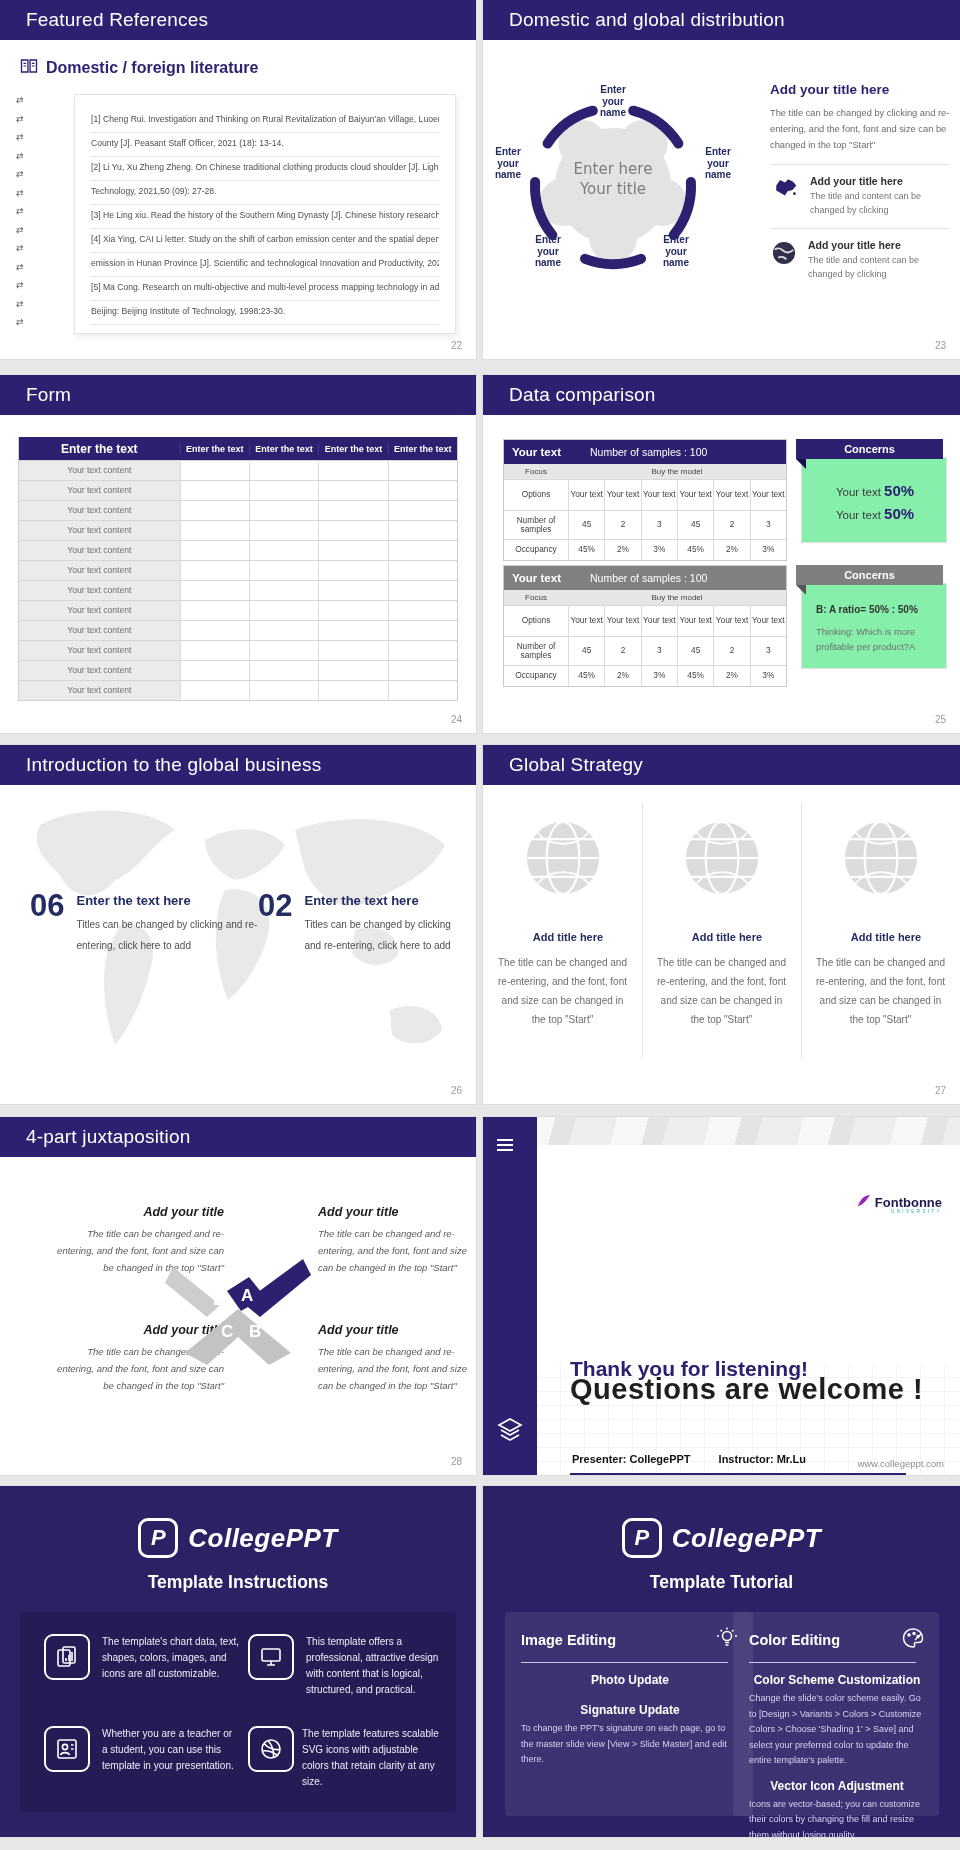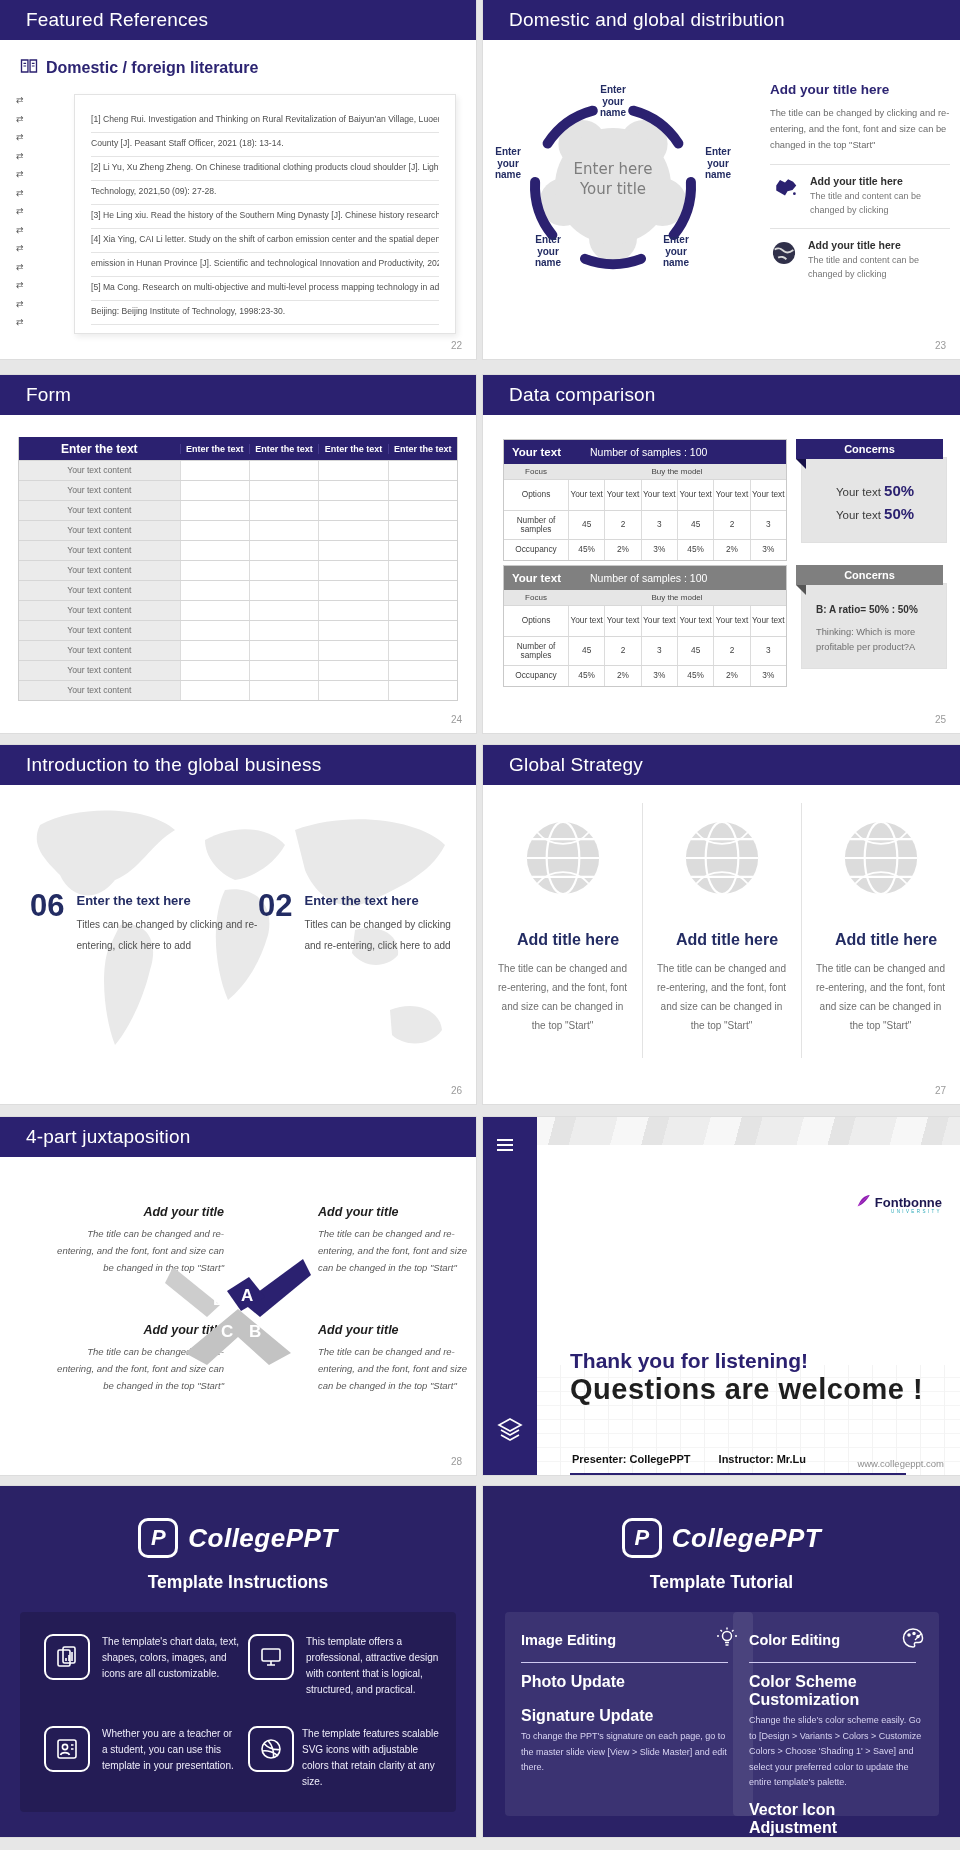--- a/index.html
+++ b/index.html
@@ -67,39 +67,39 @@
   .dt-row.num{height:28px;}
   .dt-row.occ{height:20px;}
   .concern{position:absolute;width:146px;}
   .concern .rib{position:relative;height:20px;color:#fff;font-weight:bold;font-size:11px;text-align:center;
     line-height:20px;margin-left:-5px;margin-right:4px;}
   .concern.purple .rib{background:#2b2170;}
   .concern.gray .rib{background:#7f7f7f;}
   .concern .rib::after{content:"";position:absolute;left:0;top:20px;border:5px solid transparent;}
   .concern.purple .rib::after{border-top-color:#161048;border-right-color:#161048;}
   .concern.gray .rib::after{border-top-color:#565656;border-right-color:#565656;}
-  .concern .body{background:#e5e5e5;border:1px solid #e0e0e0;margin-top:-2px;padding:18px 12px 14px 14px;}
+  .concern .body{background:#86efac;border:1px solid #e0e0e0;margin-top:-2px;padding:18px 12px 14px 14px;}
   .concern .line{font-size:11.5px;color:#3c3c3c;text-align:center;margin:6px 0;}
   .concern .line b{font-size:15px;color:#2b2170;font-weight:bold;}
   .concern .ratio{font-size:10px;font-weight:bold;color:#333;margin:2px 0 10px 0;}
   .concern .think{font-size:9.3px;color:#707070;line-height:14.5px;}
 
   
   .map{position:absolute;left:0;top:40px;right:0;bottom:0;}
   .gb-item{position:absolute;display:flex;gap:12px;}
   .gb-num{font-size:31px;font-weight:bold;color:#232c63;line-height:30px;}
   .gb-txt h4{margin:2px 0 6px 0;font-size:13px;color:#232c63;}
   .gb-txt p{margin:0;font-size:10px;color:#4f4f4f;line-height:21px;}
 
   
   .gs-col{position:absolute;top:70px;width:159px;text-align:center;}
   .gs-col:nth-of-type(1){left:0;}
   .gs-col:nth-of-type(2){left:159px;}
   .gs-col:nth-of-type(3){left:318px;}
-  .gs-col h4{margin:26px 0 10px 11px;font-size:16px;color:#232c63;}
+  .gs-col h4{margin:26px 0 10px 11px;font-size:11px;color:#232c63;}
   .gs-col p{margin:0 auto;width:134px;font-size:10px;color:#6e6e6e;line-height:19px;}
   .gs-div{position:absolute;top:58px;width:1px;height:255px;background:#e3e3e3;}
 
   
   .jx-block{position:absolute;width:172px;font-style:italic;}
   .jx-block h4{margin:0 0 6px 0;font-size:12.5px;color:#1e1e1e;}
   .jx-block p{margin:0;font-size:9.5px;color:#5a5a5a;line-height:17px;}
   .jx-block:nth-of-type(1){left:52px;top:88px;text-align:right;}
   .jx-block:nth-of-type(2){left:318px;top:88px;text-align:left;width:150px;}
   .jx-block:nth-of-type(3){left:52px;top:206px;text-align:right;}
@@ -111,21 +111,21 @@
   .ty-side{position:absolute;left:0;top:0;width:54px;height:358px;background:#2b2170;}
   .ty-burger{position:absolute;left:14px;top:22px;width:16px;}
   .ty-burger i{display:block;height:2px;background:#fff;margin-bottom:3px;}
   .ty-panel{position:absolute;left:54px;top:28px;right:0;bottom:0;background:#fff;}
   .ty-grid{position:absolute;left:0;right:0;bottom:0;height:110px;opacity:.5;background:
     repeating-linear-gradient(90deg,transparent 0 23px,#e9e9e9 23px 24px),
     repeating-linear-gradient(0deg,transparent 0 13px,#ececec 13px 14px);}
   .fb-logo{position:absolute;right:18px;top:48px;display:flex;align-items:center;gap:4px;}
   .fb-logo .nm{font-size:13px;font-weight:bold;color:#1c1750;}
   .fb-sub{position:absolute;right:18px;top:64px;font-size:4.5px;letter-spacing:2.4px;color:#2aa8b8;}
-  .ty-line1{position:absolute;left:33px;top:204px;font-size:21px;font-weight:bold;color:#2b2170;}
+  .ty-line1{position:absolute;left:33px;top:212px;font-size:21px;font-weight:bold;color:#2b2170;}
   .ty-line2{position:absolute;left:33px;top:228px;font-size:29px;font-weight:bold;color:#1f1f1f;letter-spacing:.5px;}
   .ty-pres{position:absolute;left:35px;top:308px;font-size:11px;font-weight:bold;color:#111;}
   .ty-pres span{margin-right:28px;}
   .ty-bar{position:absolute;left:33px;top:328px;width:336px;height:7px;background:#2b2170;}
   .ty-web{position:absolute;right:16px;bottom:6px;font-size:9.5px;color:#8f8f8f;}
   .ty-stack{position:absolute;left:13px;bottom:28px;}
 
   
   .dark{background:#2b2266;color:#fff;}
   .brandrow{position:absolute;left:0;right:0;top:32px;display:flex;justify-content:center;align-items:center;gap:10px;}
@@ -136,21 +136,21 @@
   .instr-panel{position:absolute;left:20px;top:126px;width:436px;height:200px;background:rgba(0,0,0,.16);border-radius:4px;}
   .instr-item{position:absolute;display:flex;gap:12px;width:196px;}
   .instr-item .ibox{flex:none;width:42px;height:42px;border:2px solid #fff;border-radius:9px;
     display:flex;align-items:center;justify-content:center;}
   .instr-item p{margin:0;font-size:10px;line-height:16px;color:#efedfa;}
   .tut-card{position:absolute;top:126px;height:204px;background:rgba(255,255,255,.08);border-radius:4px;
     padding:14px 14px 0 16px;box-sizing:border-box;}
   .tut-head{display:flex;justify-content:space-between;align-items:center;}
   .tut-head h4{margin:0;font-size:14.5px;font-weight:bold;color:#fff;}
   .tut-rule{height:1px;background:#cfc9f1;margin:8px 0 10px 0;width:95%;}
-  .tut-sec h5{margin:8px 0 4px 0;font-size:16px;color:#fff;}
+  .tut-sec h5{margin:8px 0 4px 0;font-size:12px;color:#fff;text-align:center;}
   .tut-sec p{margin:0;font-size:9px;line-height:15.5px;color:#d8d4f2;}
 </style>
 </head>
 <body>
 
 <div class="stage">
 
   <div class="slide" style="left:0;top:0;width:476px;height:359px;">
     <div class="titlebar">Featured References</div>
     <div class="lit-head">

